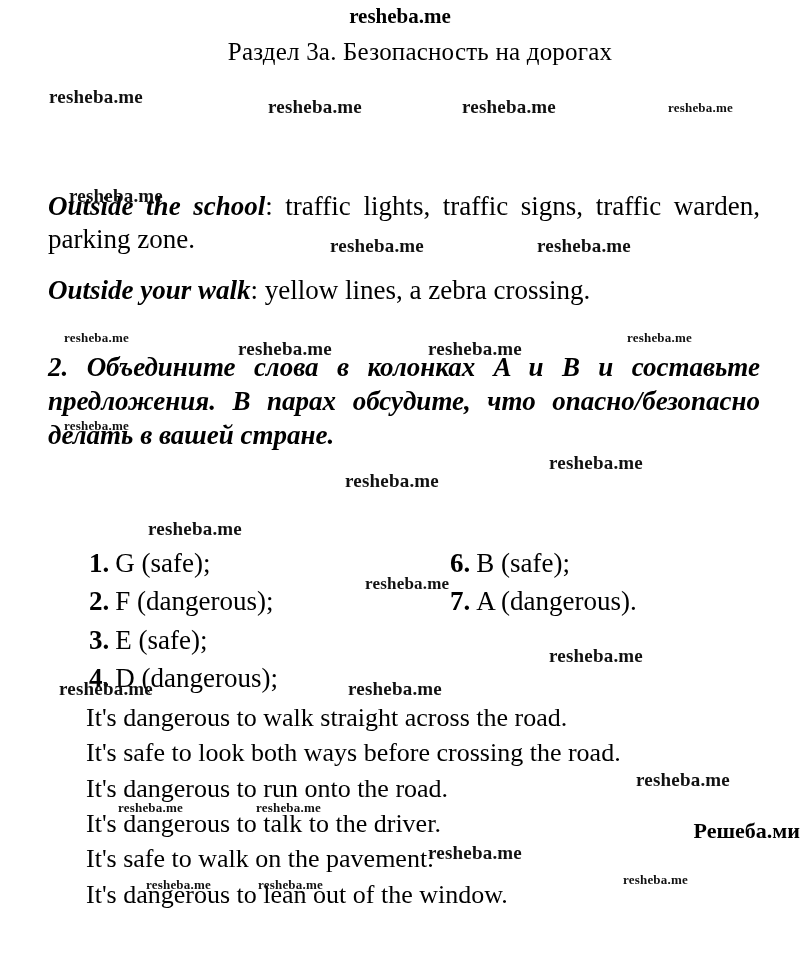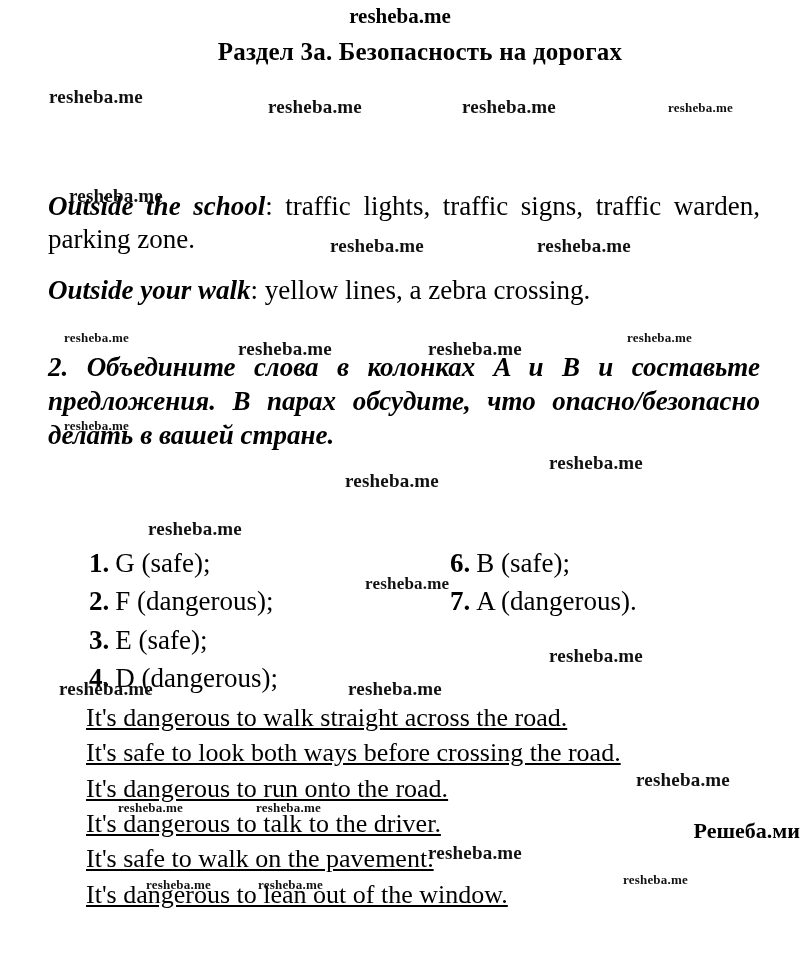--- a/index.html
+++ b/index.html
@@ -43,21 +43,21 @@
     font-weight: bold;
     font-size: 21px;
     font-family: "Liberation Serif", serif;
   }
 
   .section-title {
     position: absolute;
     left: 4px; right: 0;
     top: 38px;
     text-align: center;
-    font-weight: bold;
+    font-weight: normal;
     font-size: 25px;
     letter-spacing: 0.2px;
     padding-left: 36px;
   }
 
   .block {
     position: absolute;
     left: 48px;
     width: 712px;
   }
@@ -110,21 +110,20 @@
   .sentences {
     position: absolute;
     left: 86px;
     top: 700px;
     width: 690px;
     font-size: 26px;
   }
   .sentences div {
     line-height: 1.36;
     white-space: nowrap;
-    text-decoration: underline;
   }
 
   .footer {
     position: absolute;
     left: 0; right: 0;
     bottom: 12px;
     text-align: right;
     font-weight: bold;
     font-size: 22px;
   }

